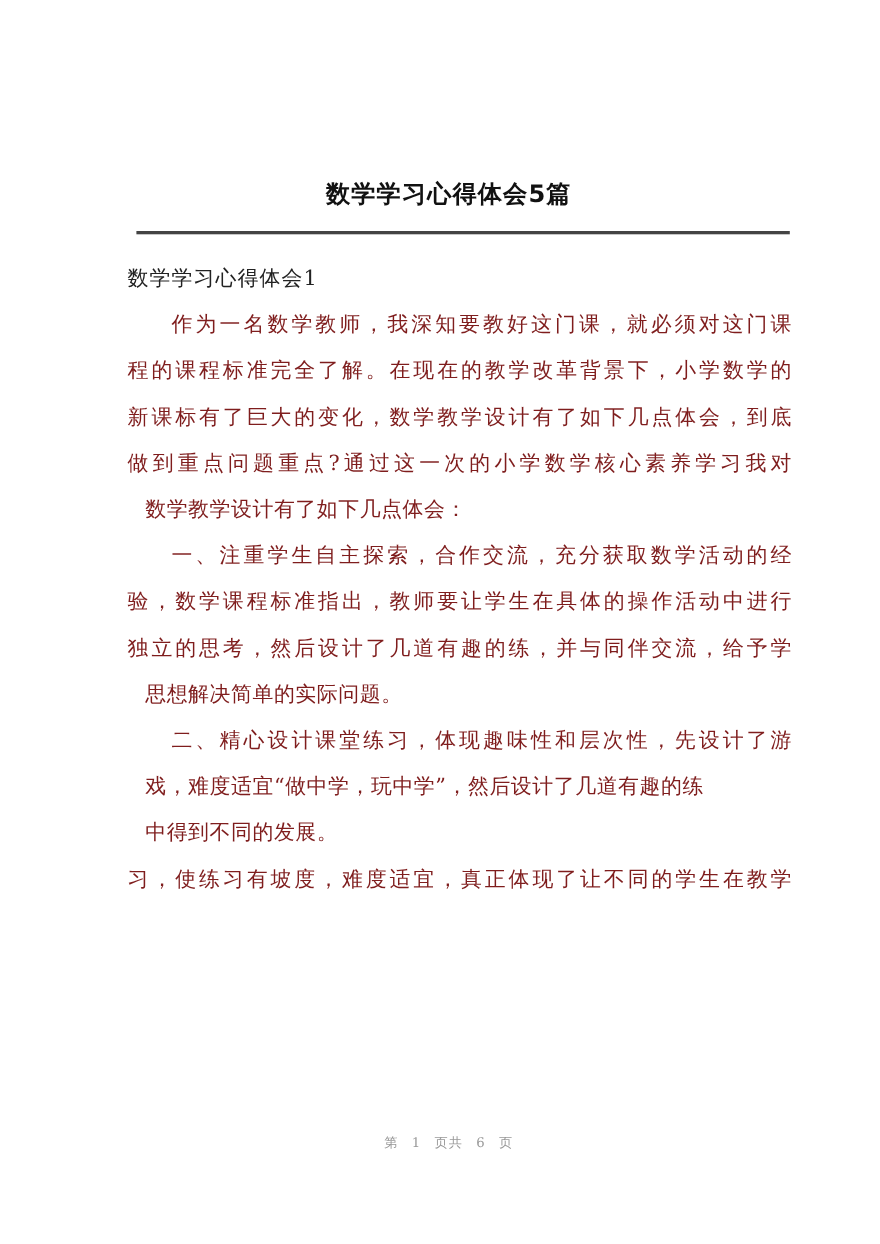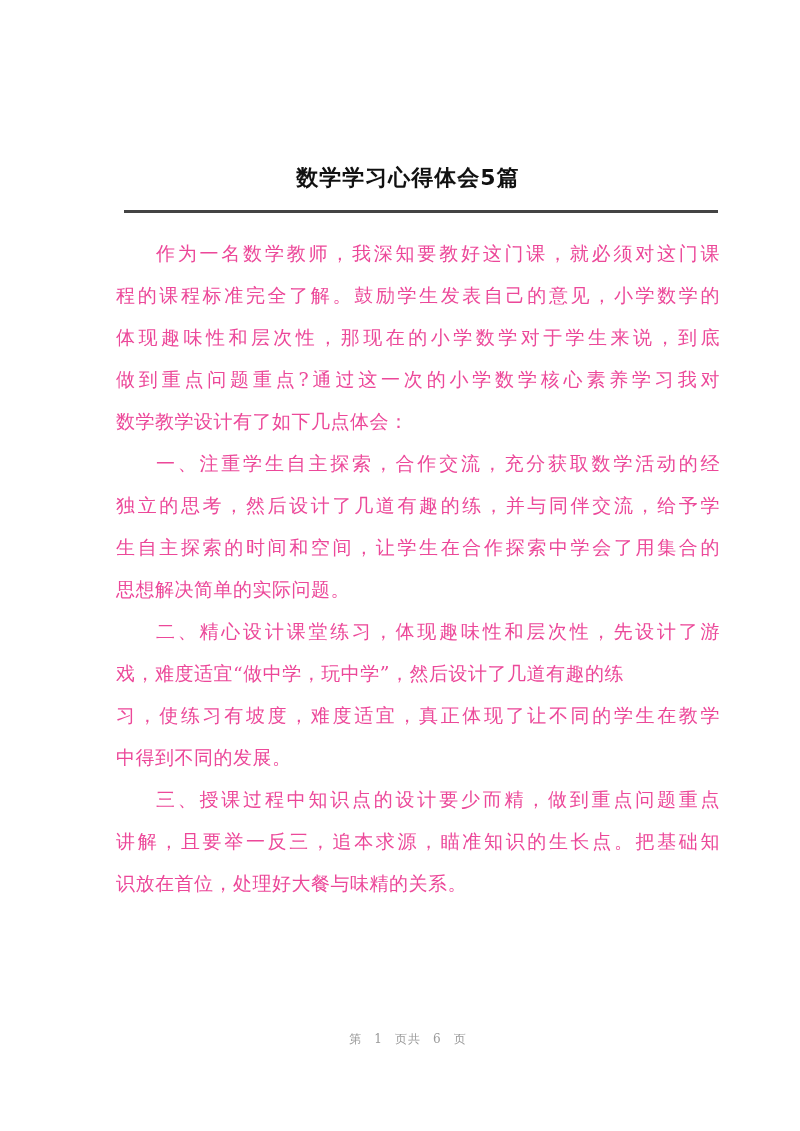--- a/index.html
+++ b/index.html
@@ -52,31 +52,32 @@
       line-height: 42px;
       height: 42px;
       color: #222;
       letter-spacing: 1px;
       white-space: nowrap;
     }
     .para-line {
       font-size: 19px;
       line-height: 42px;
       height: 42px;
-      color: #ec4899;
+      color: #7f1d1d;
       white-space: nowrap;
       text-align: justify;
       text-align-last: justify;
       letter-spacing: 0.5px;
     }
     .para-line.indent {
       padding-left: 40px;
     }
     .para-line.last {
       text-align-last: left;
+      margin-left: 16px;
     }
     .footer {
       position: absolute;
       left: 0; right: 0;
       top: 1031px;
       text-align: center;
       font-size: 12px;
       color: #999;
       letter-spacing: 1px;
       font-family: "DejaVu Serif", "Liberation Serif", serif;
@@ -84,46 +85,42 @@
     .footer span { margin: 0 6px; }
   </style>
 </head>
 <body>
 
 <div class="page">
   <div class="doc-title">数学学习心得体会5篇</div>
   <div class="title-rule"></div>
 
   <div class="content">
+    <div class="section-heading">数学学习心得体会1</div>
 
     <div>
       <div class="para-line indent">作为一名数学教师，我深知要教好这门课，就必须对这门课</div>
-      <div class="para-line">程的课程标准完全了解。鼓励学生发表自己的意见，小学数学的</div>
-      <div class="para-line">体现趣味性和层次性，那现在的小学数学对于学生来说，到底</div>
+      <div class="para-line">程的课程标准完全了解。在现在的教学改革背景下，小学数学的</div>
+      <div class="para-line">新课标有了巨大的变化，数学教学设计有了如下几点体会，到底</div>
       <div class="para-line">做到重点问题重点?通过这一次的小学数学核心素养学习我对</div>
       <div class="para-line last">数学教学设计有了如下几点体会：</div>
     </div>
 
     <div>
       <div class="para-line indent">一、注重学生自主探索，合作交流，充分获取数学活动的经</div>
+      <div class="para-line">验，数学课程标准指出，教师要让学生在具体的操作活动中进行</div>
       <div class="para-line">独立的思考，然后设计了几道有趣的练，并与同伴交流，给予学</div>
-      <div class="para-line">生自主探索的时间和空间，让学生在合作探索中学会了用集合的</div>
       <div class="para-line last">思想解决简单的实际问题。</div>
     </div>
 
     <div>
       <div class="para-line indent">二、精心设计课堂练习，体现趣味性和层次性，先设计了游</div>
       <div class="para-line last">戏，难度适宜“做中学，玩中学”，然后设计了几道有趣的练</div>
+      <div class="para-line last">中得到不同的发展。</div>
       <div class="para-line">习，使练习有坡度，难度适宜，真正体现了让不同的学生在教学</div>
-      <div class="para-line last">中得到不同的发展。</div>
     </div>
 
-    <div>
-      <div class="para-line indent">三、授课过程中知识点的设计要少而精，做到重点问题重点</div>
-      <div class="para-line">讲解，且要举一反三，追本求源，瞄准知识的生长点。把基础知</div>
-      <div class="para-line last">识放在首位，处理好大餐与味精的关系。</div>
-    </div>
   </div>
 
   <div class="footer">
     <span>第</span><span>1</span><span>页共</span><span>6</span><span>页</span>
   </div>
 </div>
 
 </body></html>

